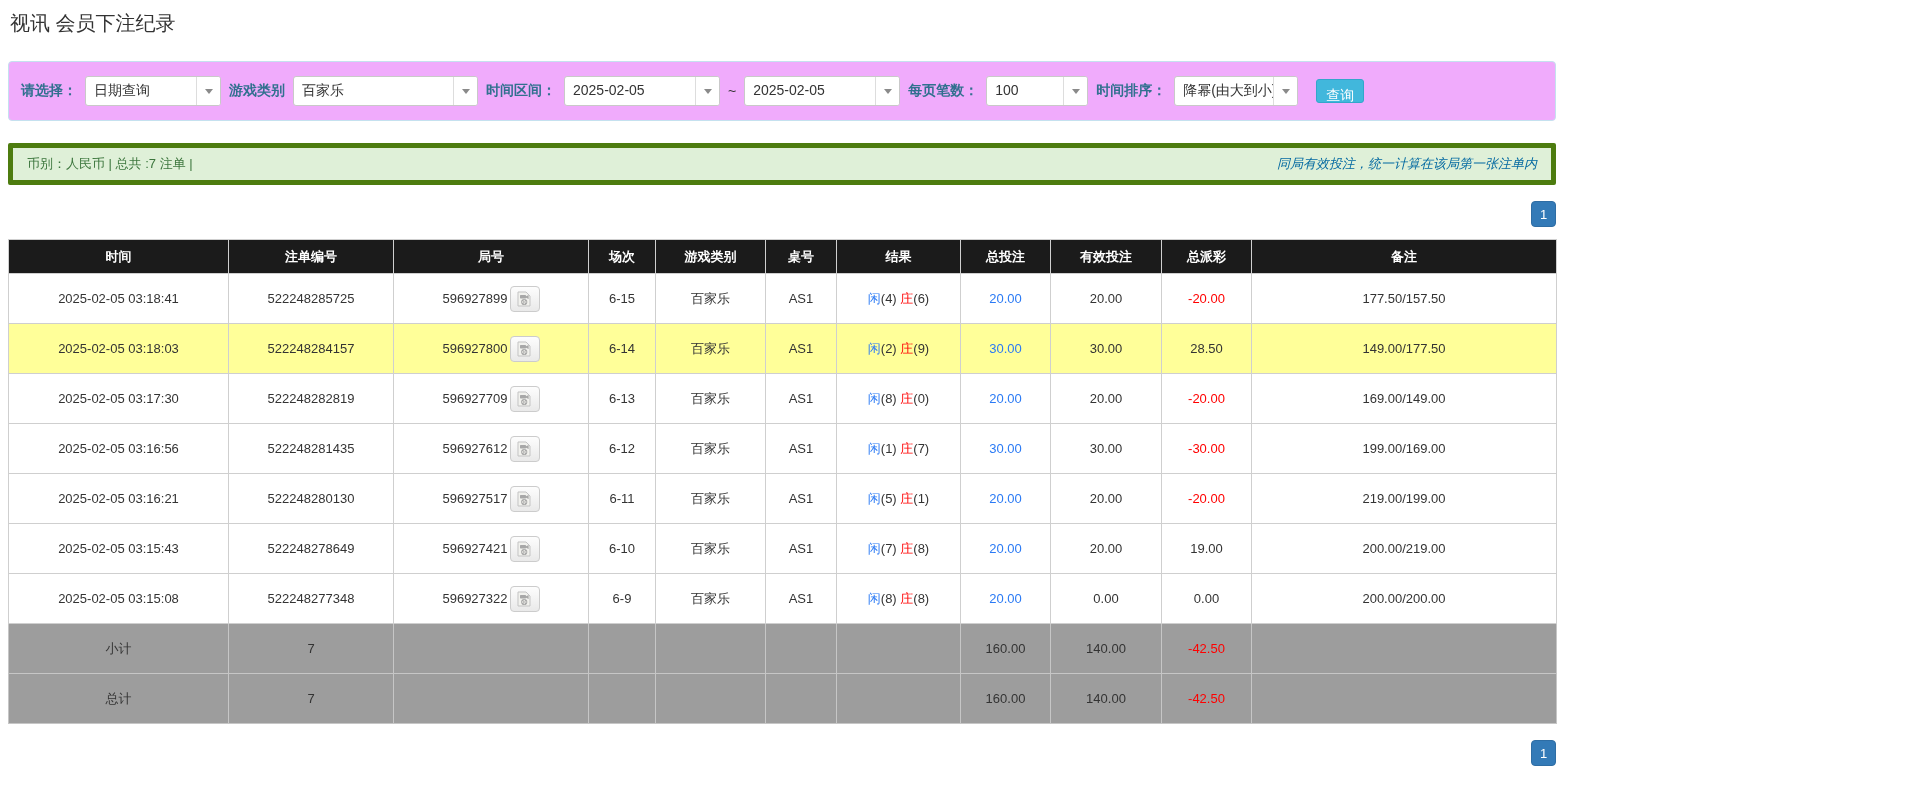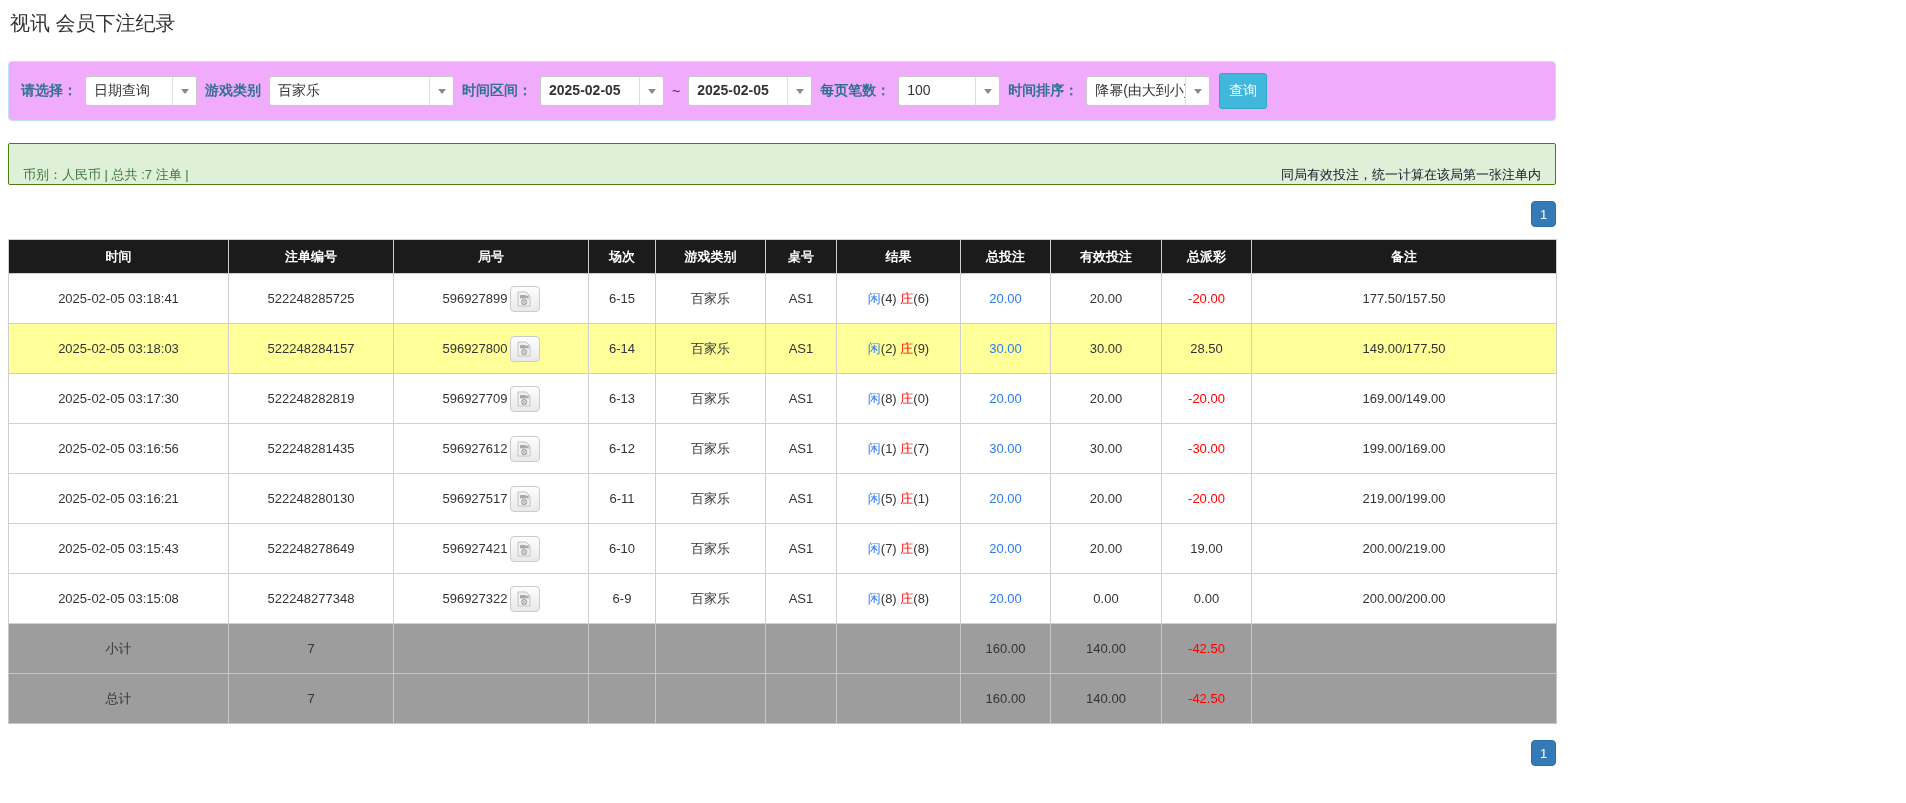--- a/index.html
+++ b/index.html
@@ -12,35 +12,35 @@
   
   .filter-bar {
     background:#f0abfc; border:1px solid #c5e1ef; border-radius:4px;
     height:60px; display:flex; align-items:center; padding:0 12px; gap:8px;
   }
   .f-label { font-size:14px; font-weight:bold; color:#31708f; white-space:nowrap; }
   .combo { display:flex; height:30px; background:#fff; border:1px solid #c9c9c9; border-radius:3px; overflow:hidden; }
   .combo .combo-text { font-size:14px; color:#333; padding:5px 8px; white-space:nowrap; overflow:hidden; flex:1; }
   .combo .combo-arrow { width:24px; border-left:1px solid #ddd; background:#fff; display:flex; align-items:center; justify-content:center; cursor:pointer; }
   .caret-down { width:0; height:0; border-left:4px solid transparent; border-right:4px solid transparent; border-top:5px solid #8a8a8a; }
-  .w110{width:112px;} .w185{width:185px;} .w155{width:124px;font-weight:bold;} .w100{width:102px;} .w150{width:124px;}
+  .w110{width:136px;} .w185{width:185px;} .w155{width:156px;} .w100{width:102px;} .w150{width:124px;}
   .tilde { font-size:14px; color:#333; }
   .search-btn {
-    height:36px; padding:7px 9px; background:#41b7dc; border:1px solid #33a6cb; border-radius:3px;
-    color:#fff; font-size:14px; cursor:pointer; margin-left:1px;
+    height:24px; padding:7px 9px; background:#41b7dc; border:1px solid #33a6cb; border-radius:3px;
+    color:#fff; font-size:14px; cursor:pointer; margin-left:10px;
   }
 
   
   .summary-bar {
-    margin-top:22px; background:#dff0d8; border:1px solid #4d7c0f; border-radius:2px;
-    height:42px; display:flex; align-items:flex-end; justify-content:space-between; padding:0 14px;
+    margin-top:22px; background:#dff0d8; border:5px solid #4d7c0f; border-radius:2px;
+    height:42px; display:flex; align-items:center; justify-content:space-between; padding:0 14px;
     font-size:13px;
   }
   .summary-left { color:#3c763d; }
-  .summary-right { color:#0f172a; }
+  .summary-right { color:#0369a1;font-style:italic; }
 
   
   .pager { display:flex; justify-content:flex-end; }
   .pager-top { margin-top:16px; margin-bottom:12px; }
   .pager-bottom { margin-top:16px; }
   .page-btn {
     min-width:25px; height:26px; background:#337ab7; border:1px solid #2e6da4; border-radius:4px;
     color:#fff; font-size:13px; cursor:pointer; display:flex; align-items:center; justify-content:center;
   }
 

